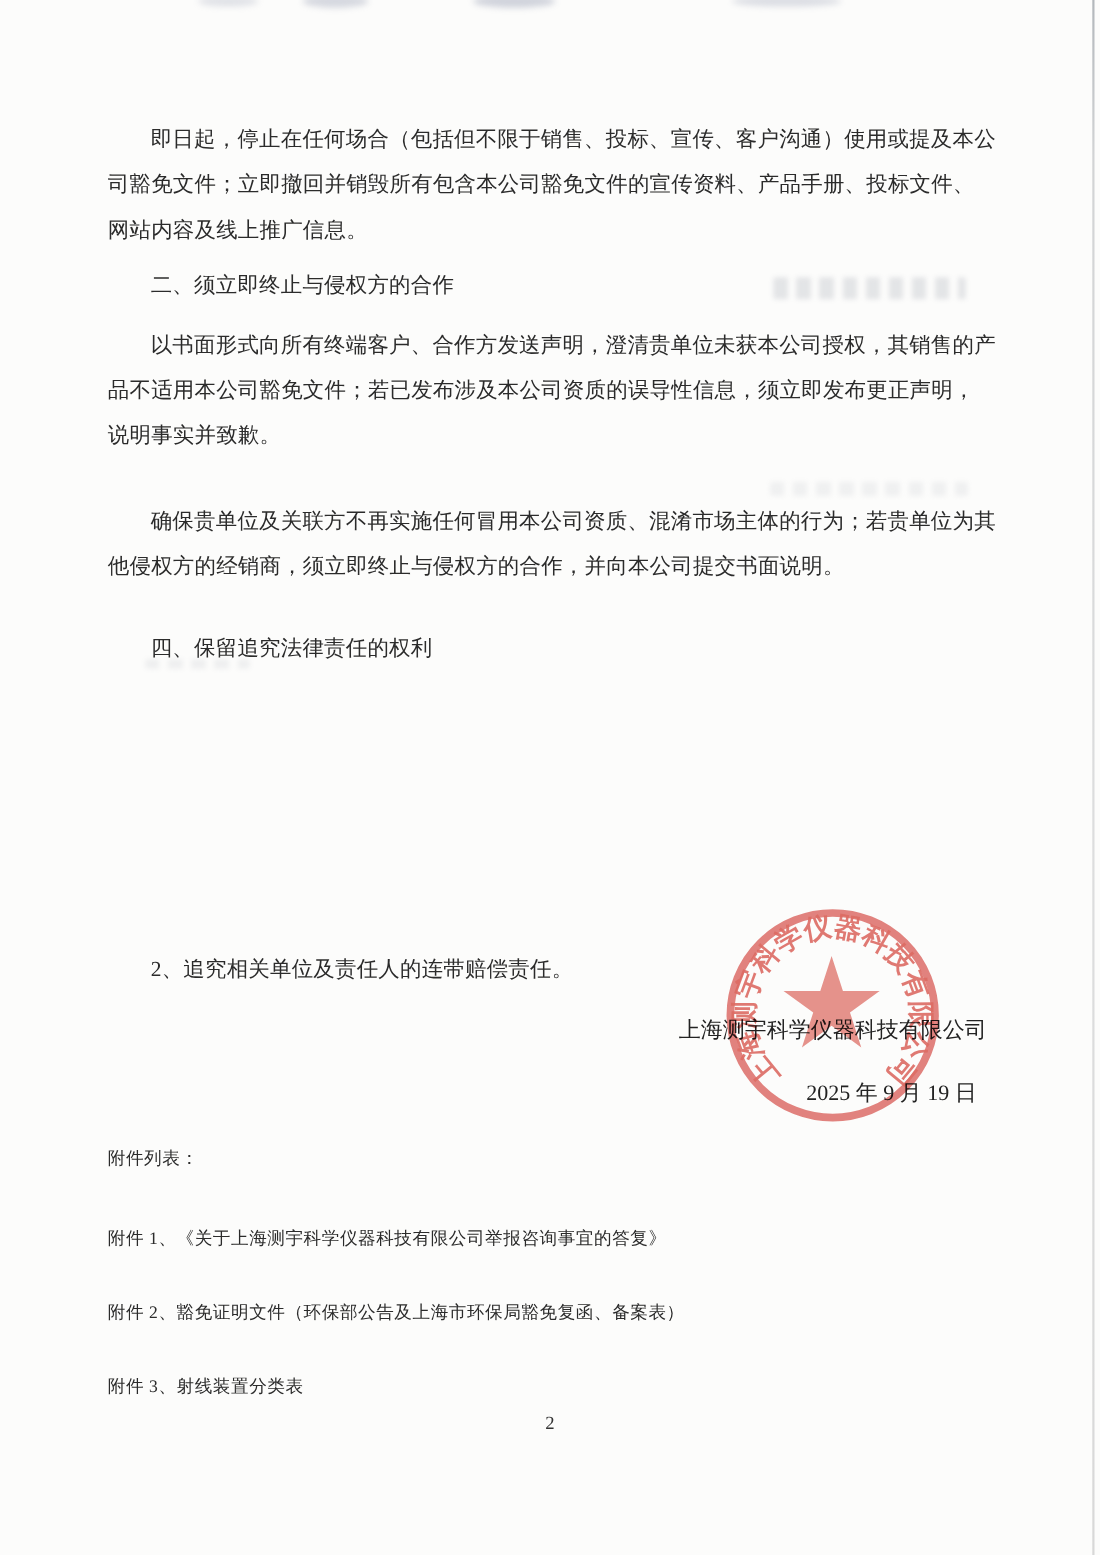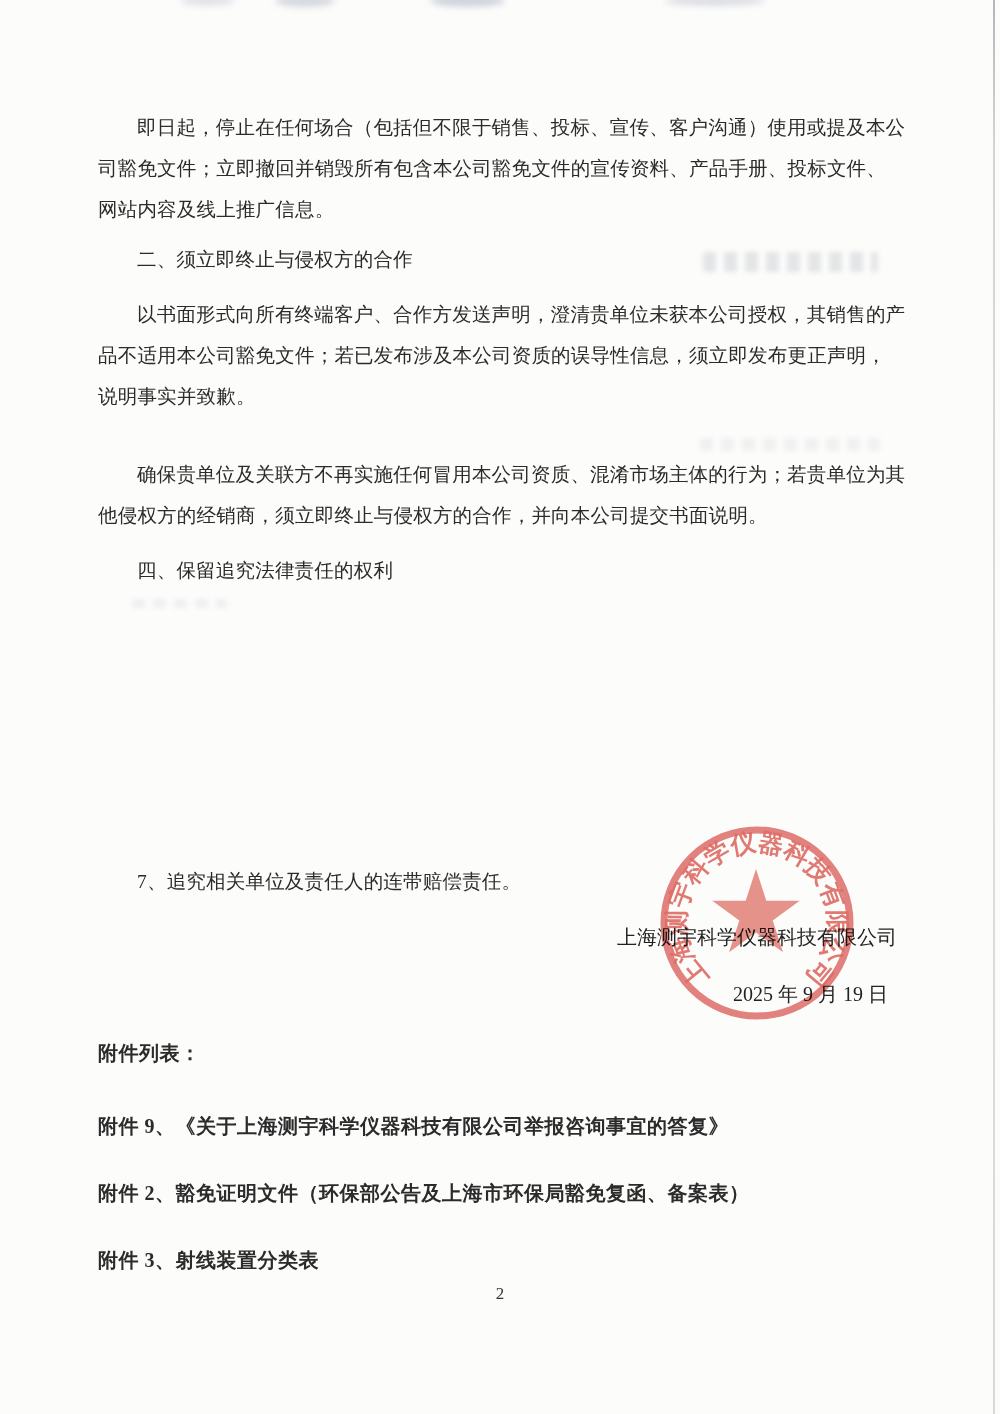--- a/index.html
+++ b/index.html
@@ -16,21 +16,21 @@
   .tblock{
     position:absolute;
     left:98px;width:810px;
     font-size:19.5px;
     line-height:41px;
     letter-spacing:0.2px;
     white-space:pre-line;
     color:#2b2b2b;
   }
   .indent{ text-indent:39px; }
-  .bold{ font-weight:700; font-size:20px; letter-spacing:0.5px; }
+  .bold{ font-weight:400; font-size:16px; letter-spacing:0.5px; }
   .sig{
     position:absolute;
     font-size:20px;
     line-height:24px;
     white-space:nowrap;
     color:#222;
     z-index:3;
   }
   .pagenum{
     position:absolute;
@@ -93,38 +93,38 @@
 网站内容及线上推广信息。</div>
 
   <div class="tblock indent" style="top:239px">二、须立即终止与侵权方的合作</div>
   <div class="tblock indent" style="top:294px">以书面形式向所有终端客户、合作方发送声明，澄清贵单位未获本公司授权，其销售的产
 品不适用本公司豁免文件；若已发布涉及本公司资质的误导性信息，须立即发布更正声明，
 说明事实并致歉。</div>
 
   <div class="tblock indent" style="top:454px">确保贵单位及关联方不再实施任何冒用本公司资质、混淆市场主体的行为；若贵单位为其
 他侵权方的经销商，须立即终止与侵权方的合作，并向本公司提交书面说明。</div>
 
-  <div class="tblock indent" style="top:550px">四、保留追究法律责任的权利</div>
+  <div class="tblock indent" style="top:569px">四、保留追究法律责任的权利</div>
 
-  <div class="tblock indent" style="top:861px">7、追究相关单位及责任人的连带赔偿责任。</div>
+  <div class="tblock indent" style="top:861px">2、追究相关单位及责任人的连带赔偿责任。</div>
 
   <div class="sig" style="left:617px;top:925px">上海测宇科学仪器科技有限公司</div>
   <div class="sig" style="left:733px;top:982px">2025 年 9 月 19 日</div>
 
   <svg class="stamp" viewBox="0 0 220 220">
     <circle cx="110" cy="110" r="93" fill="none" stroke="#dd6761" stroke-width="7" opacity="0.88"></circle>
     <polygon points="109,56 119.3,87.8 152.7,87.8 125.7,107.4 136,139.2 109,119.6 82,139.2 92.3,107.4 65.3,87.8 98.7,87.8" fill="#e37a72" opacity="0.88"></polygon>
     <defs>
       <path id="sealArc" d="M 63.7 165.2 A 72 72 0 1 1 156.3 165.2" fill="none"></path>
     </defs>
     <text font-size="25" fill="#dd5f58" opacity="0.9" font-family="'Liberation Serif','DejaVu Serif',serif" font-weight="700">
       <textPath href="#sealArc" startOffset="50%" text-anchor="middle">上海测宇科学仪器科技有限公司</textPath>
     </text>
   </svg>
 
   <div class="tblock bold" style="top:1033px">附件列表：</div>
-  <div class="tblock bold" style="top:1106px">附件 9、《关于上海测宇科学仪器科技有限公司举报咨询事宜的答复》</div>
+  <div class="tblock bold" style="top:1106px">附件 1、《关于上海测宇科学仪器科技有限公司举报咨询事宜的答复》</div>
   <div class="tblock bold" style="top:1173px">附件 2、豁免证明文件（环保部公告及上海市环保局豁免复函、备案表）</div>
   <div class="tblock bold" style="top:1240px">附件 3、射线装置分类表</div>
 
   <div class="pagenum">2</div>
 
 </div>
 
 </body></html>

